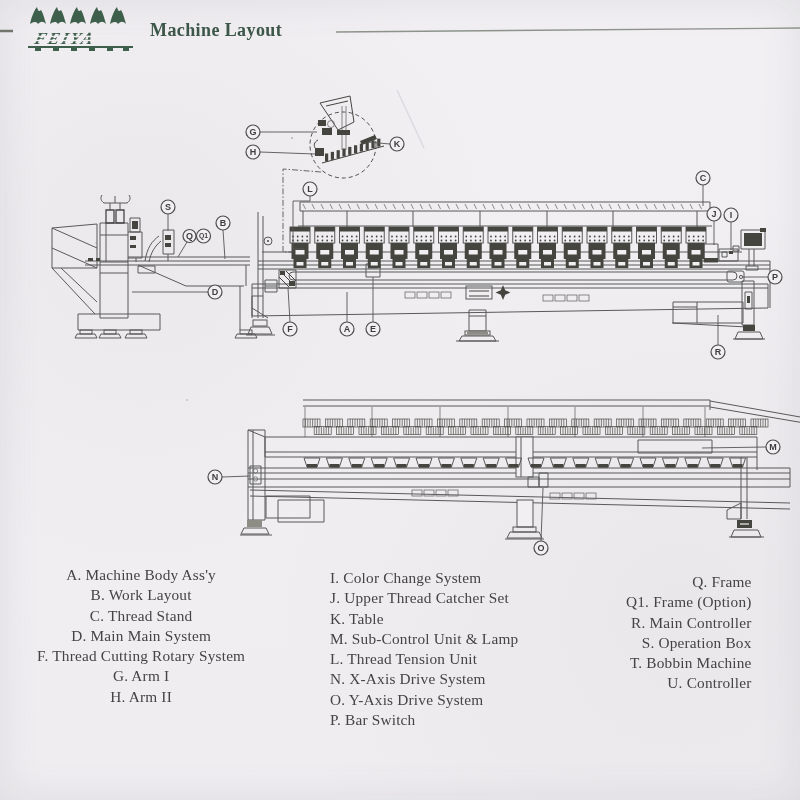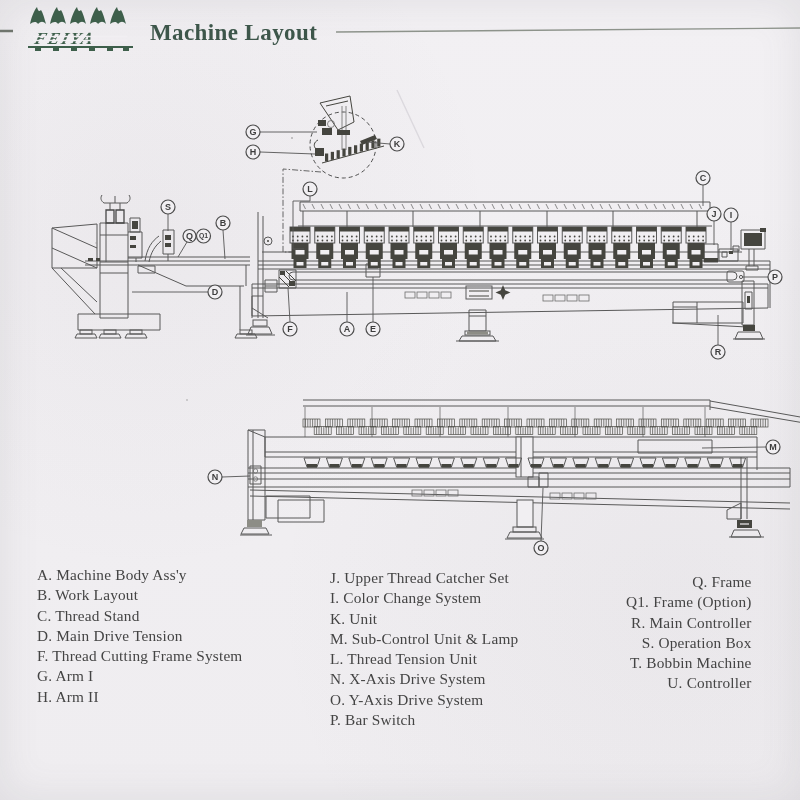--- a/index.html
+++ b/index.html
@@ -22,25 +22,25 @@
   .pp{fill:#f1eff2;stroke:none}
   .fp{fill:#f1eff2;stroke:#595959;stroke-width:1}
   .cone{stroke:#4e4e48;stroke-width:.7;fill:none}
   .leader{stroke:#555;stroke-width:.9;fill:none}
   .dashdot{stroke:#555;stroke-width:.9;fill:none;stroke-dasharray:6 2 1.5 2}
   .dashed{stroke:#4d4d4d;stroke-width:1;fill:none;stroke-dasharray:4 3}
   .co{fill:#f1eff2;stroke:#4c4c4c;stroke-width:1.2}
   .ct{fill:#3d3d3d;font-family:"Liberation Sans",sans-serif;font-weight:bold;text-anchor:middle}
   .logoF{fill:#3e5f4b}
   .rule{stroke:#8d938b;stroke-width:1.3;fill:none}
-  .title{position:absolute;left:150px;top:20px;font-size:23px;font-weight:bold;
+  .title{position:absolute;left:150px;top:20px;font-size:18px;font-weight:bold;
          color:#3d564a;letter-spacing:.4px;white-space:nowrap;}
   .legend{position:absolute;color:#444;font-size:15.3px;white-space:nowrap;}
   .legend .li{line-height:20.3px;letter-spacing:.2px;}
-  #legend-col-0{left:37px;top:565px;}
+  #legend-col-0{left:37px;top:565px;text-align:center;}
   #legend-col-1{left:330px;top:568px;}
   #legend-col-2{left:626px;top:572px;text-align:right;}
 </style>
 </head>
 <body>
 
 <div class="page">
 
   <svg id="art" viewBox="0 0 800 800" width="800" height="800">
 
@@ -936,29 +936,29 @@
       <circle cx="96" cy="243" r="0.8" fill="#888"></circle>
     </g>
   </svg>
 
   <div class="title">Machine Layout</div>
 
   <div class="legend" id="legend-col-0">
       <div class="li">A. Machine Body Ass'y</div>
       <div class="li">B. Work Layout</div>
       <div class="li">C. Thread Stand</div>
-      <div class="li">D. Main Drive Tension</div>
-      <div class="li">F. Thread Cutting Frame System</div>
+      <div class="li">D. Main Main System</div>
+      <div class="li">F. Thread Cutting Rotary System</div>
       <div class="li">G. Arm I</div>
       <div class="li">H. Arm II</div>
     </div>
   <div class="legend" id="legend-col-1">
+      <div class="li">I. Color Change System</div>
       <div class="li">J. Upper Thread Catcher Set</div>
-      <div class="li">I. Color Change System</div>
-      <div class="li">K. Unit</div>
+      <div class="li">K. Table</div>
       <div class="li">M. Sub-Control Unit &amp; Lamp</div>
       <div class="li">L. Thread Tension Unit</div>
       <div class="li">N. X-Axis Drive System</div>
       <div class="li">O. Y-Axis Drive System</div>
       <div class="li">P. Bar Switch</div>
     </div>
   <div class="legend" id="legend-col-2">
       <div class="li">Q. Frame</div>
       <div class="li">Q1. Frame (Option)</div>
       <div class="li">R. Main Controller</div>

